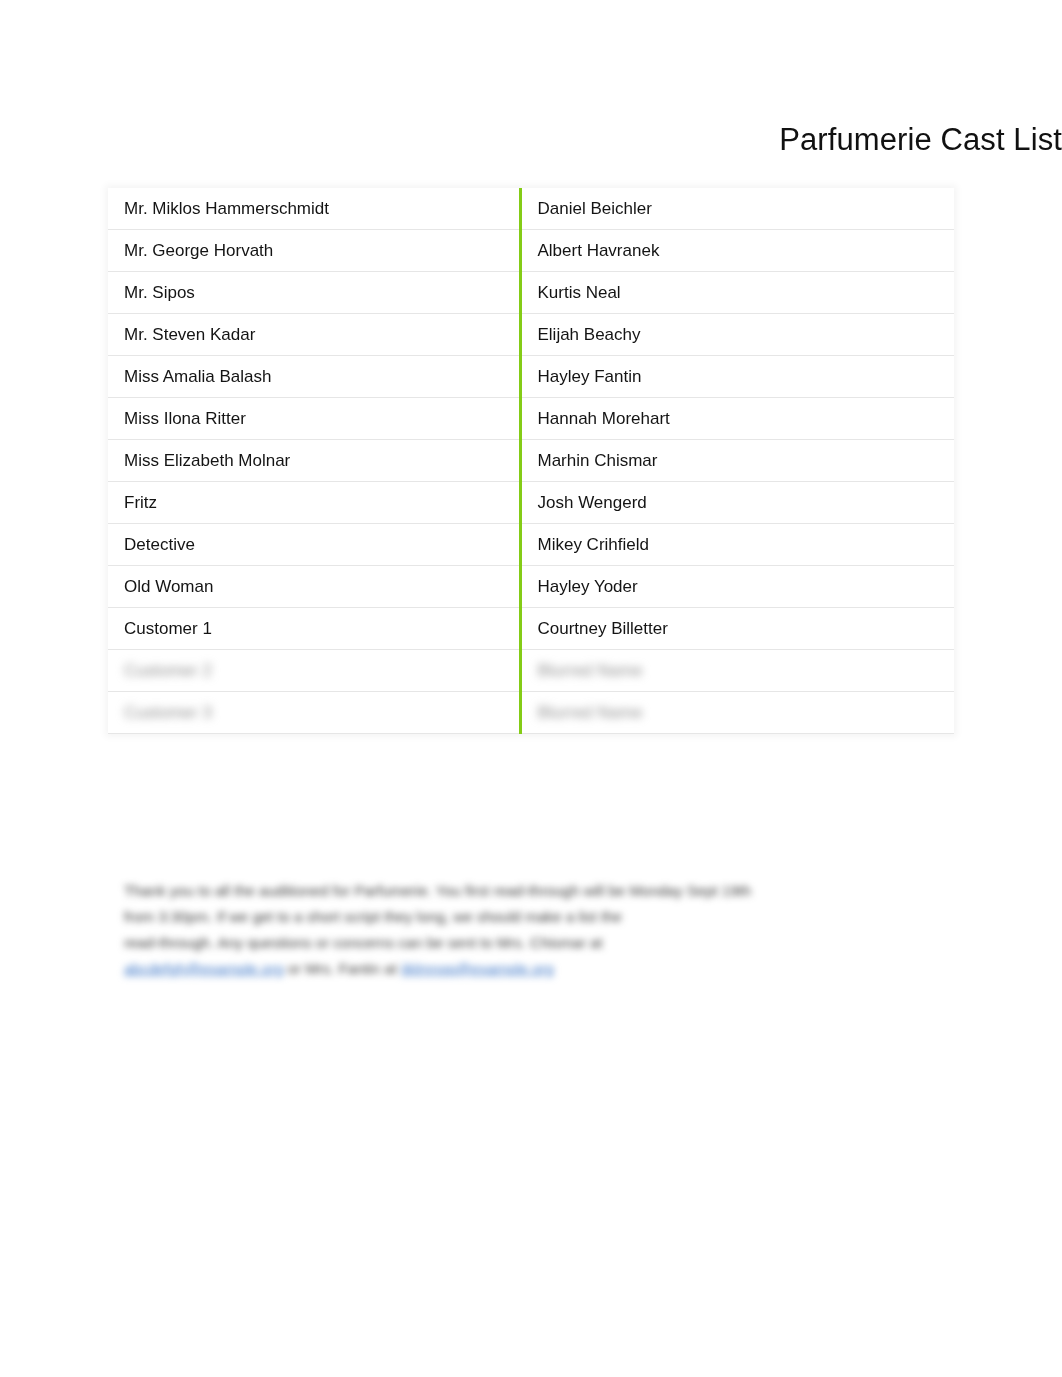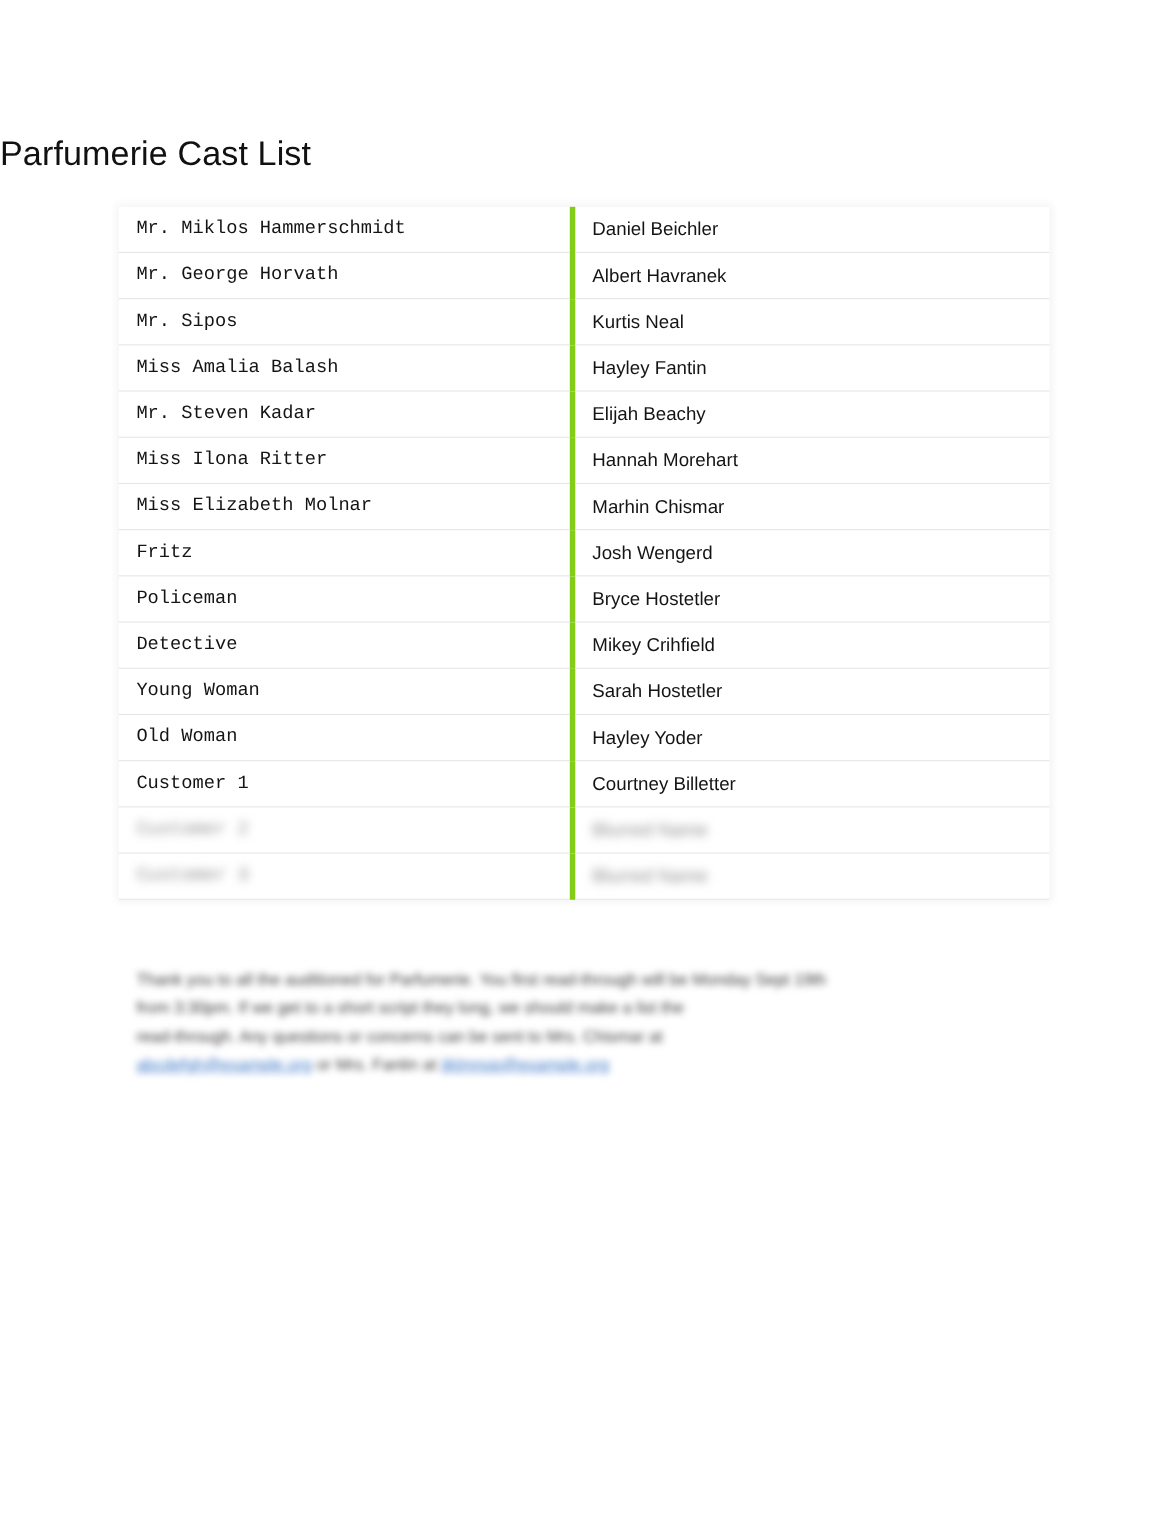--- a/index.html
+++ b/index.html
@@ -22,21 +22,21 @@
     top: 0;
     width: 1062px;
     height: 1377px;
   }
 
   .doc-title {
     position: absolute;
     left: 0;
     top: 120px;
     width: 1062px;
-    text-align: left;
+    text-align: right;
     font-size: 31px;
     font-weight: 400;
     line-height: 40px;
     color: #111111;
     letter-spacing: 0.1px;
   }
 
   .cast-table-wrap {
     position: absolute;
     left: 108px;
@@ -61,22 +61,21 @@
     font-size: 17px;
     line-height: 41px;
     color: #141414;
     border-bottom: 1px solid #e6e6e6;
     vertical-align: middle;
     white-space: nowrap;
     overflow: hidden;
   }
 
   .cast-table td.col-role {
-    border-right: 5px solid #84cc16;
-    font-family: Liberation Mono, monospace;
+    border-right: 3px solid #84cc16;
   }
 
   .cast-table tr:last-child td {
     border-bottom: 1px solid #e6e6e6;
   }
 
   
   .cast-table tr.redacted td {
     color: #8f8f8f;
     filter: blur(4.2px);
@@ -123,50 +122,42 @@
           </tr>
           <tr>
             <td class="col-role">Mr. George Horvath</td>
             <td class="col-actor">Albert Havranek</td>
           </tr>
           <tr>
             <td class="col-role">Mr. Sipos</td>
             <td class="col-actor">Kurtis Neal</td>
           </tr>
           <tr>
+            <td class="col-role">Mr. Steven Kadar</td>
+            <td class="col-actor">Elijah Beachy</td>
+          </tr>
+          <tr>
             <td class="col-role">Miss Amalia Balash</td>
             <td class="col-actor">Hayley Fantin</td>
-          </tr>
-          <tr>
-            <td class="col-role">Mr. Steven Kadar</td>
-            <td class="col-actor">Elijah Beachy</td>
           </tr>
           <tr>
             <td class="col-role">Miss Ilona Ritter</td>
             <td class="col-actor">Hannah Morehart</td>
           </tr>
           <tr>
             <td class="col-role">Miss Elizabeth Molnar</td>
             <td class="col-actor">Marhin Chismar</td>
           </tr>
           <tr>
             <td class="col-role">Fritz</td>
             <td class="col-actor">Josh Wengerd</td>
           </tr>
           <tr>
-            <td class="col-role">Policeman</td>
-            <td class="col-actor">Bryce Hostetler</td>
-          </tr>
-          <tr>
             <td class="col-role">Detective</td>
             <td class="col-actor">Mikey Crihfield</td>
-          </tr>
-          <tr>
-            <td class="col-role">Young Woman</td>
-            <td class="col-actor">Sarah Hostetler</td>
           </tr>
           <tr>
             <td class="col-role">Old Woman</td>
             <td class="col-actor">Hayley Yoder</td>
           </tr>
           <tr>
             <td class="col-role">Customer 1</td>
             <td class="col-actor">Courtney Billetter</td>
           </tr>
           <tr class="redacted">

